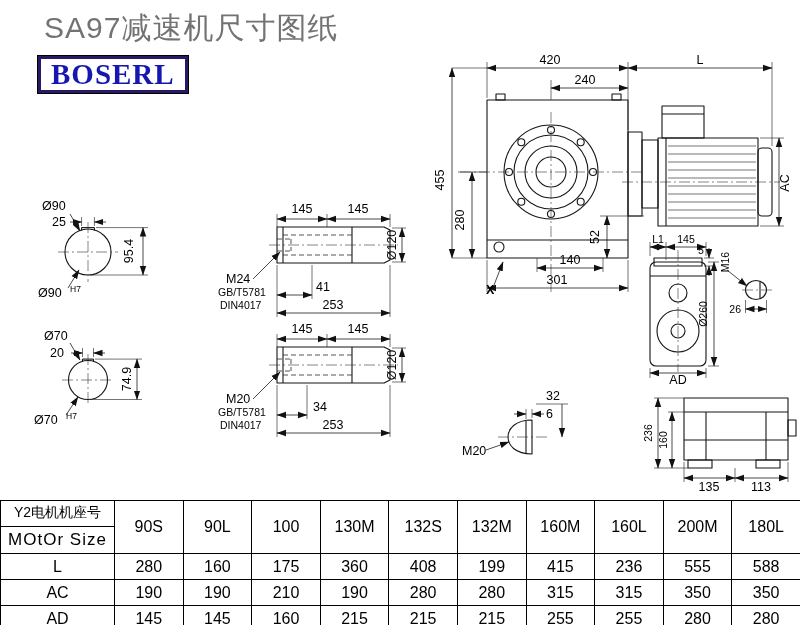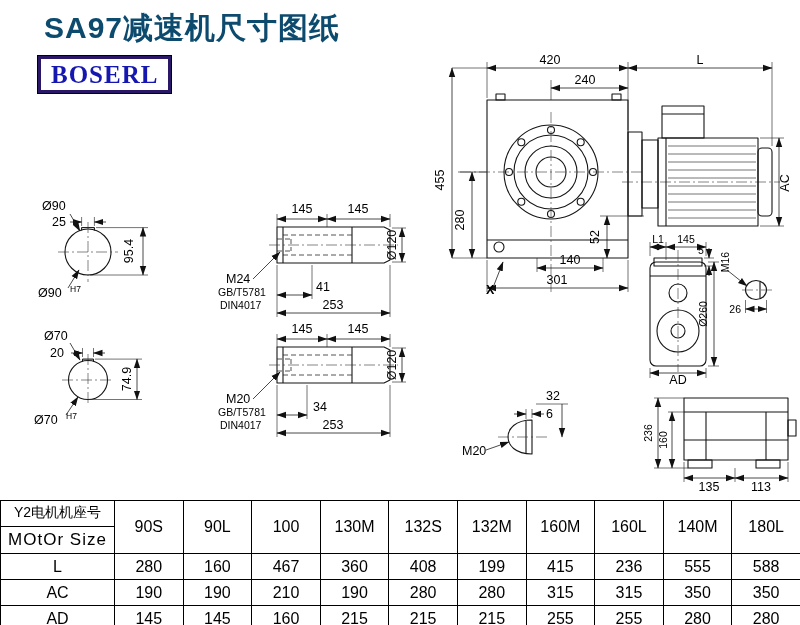--- a/index.html
+++ b/index.html
@@ -1,20 +1,20 @@
 <!DOCTYPE html>
 <html><head>
 <meta charset="utf-8">
 <style>
   * { margin:0; padding:0; box-sizing:border-box; }
   html,body { width:800px; height:625px; }
   body { background:#fff; font-family:"Liberation Sans",sans-serif; position:relative; overflow:hidden; }
-  .title { position:absolute; left:44px; top:8px; font-size:30px; font-weight:bold; color:#0c4a6e; letter-spacing:1px; }
+  .title { position:absolute; left:44px; top:8px; font-size:30px; font-weight:normal; color:#737373; letter-spacing:1px; }
   .logo { position:absolute; left:38px; top:56px; border:3px solid #2a1866; box-shadow:0 0 0 1px #000; padding:0 10px; height:37px; display:flex; align-items:center; background:#fff; }
-  .logo span { font-family:"Liberation Serif",serif; font-weight:bold; font-size:25px; color:#1616b0; letter-spacing:1px; }
+  .logo span { font-family:"Liberation Serif",serif; font-weight:bold; font-size:29px; color:#1616b0; letter-spacing:1px; }
   svg.drawing { position:absolute; left:0; top:0; }
   .geo { stroke:#151515; fill:none; stroke-width:1.1; stroke-linejoin:round; }
   .thin { stroke:#2a2a2a; fill:none; stroke-width:0.65; }
   .dim { stroke:#1c1c1c; fill:none; stroke-width:0.8; }
   .cl { stroke:#333; fill:none; stroke-width:0.6; stroke-dasharray:11 3 2 3; }
   .hid { stroke:#2a2a2a; fill:none; stroke-width:0.8; stroke-dasharray:5 3; }
   text.d { font-family:"Liberation Sans",sans-serif; font-size:12.5px; fill:#000; stroke:none; }
   text.s { font-family:"Liberation Sans",sans-serif; font-size:10.5px; fill:#000; stroke:none; }
   text.sup { font-family:"Liberation Sans",sans-serif; font-size:8.5px; fill:#000; stroke:none; }
   text.bold { font-weight:bold; }
@@ -402,28 +402,28 @@
         <div class="c2">MOtOr Size</div>
       </td>
       <td>90S</td>
       <td>90L</td>
       <td>100</td>
       <td>130M</td>
       <td>132S</td>
       <td>132M</td>
       <td>160M</td>
       <td>160L</td>
-      <td>140M</td>
+      <td>200M</td>
       <td>180L</td>
     </tr>
     <tr>
       <td>L</td>
       <td>280</td>
       <td>160</td>
-      <td>467</td>
+      <td>175</td>
       <td>360</td>
       <td>408</td>
       <td>199</td>
       <td>415</td>
       <td>236</td>
       <td>555</td>
       <td>588</td>
     </tr>
     <tr>
       <td>AC</td>

